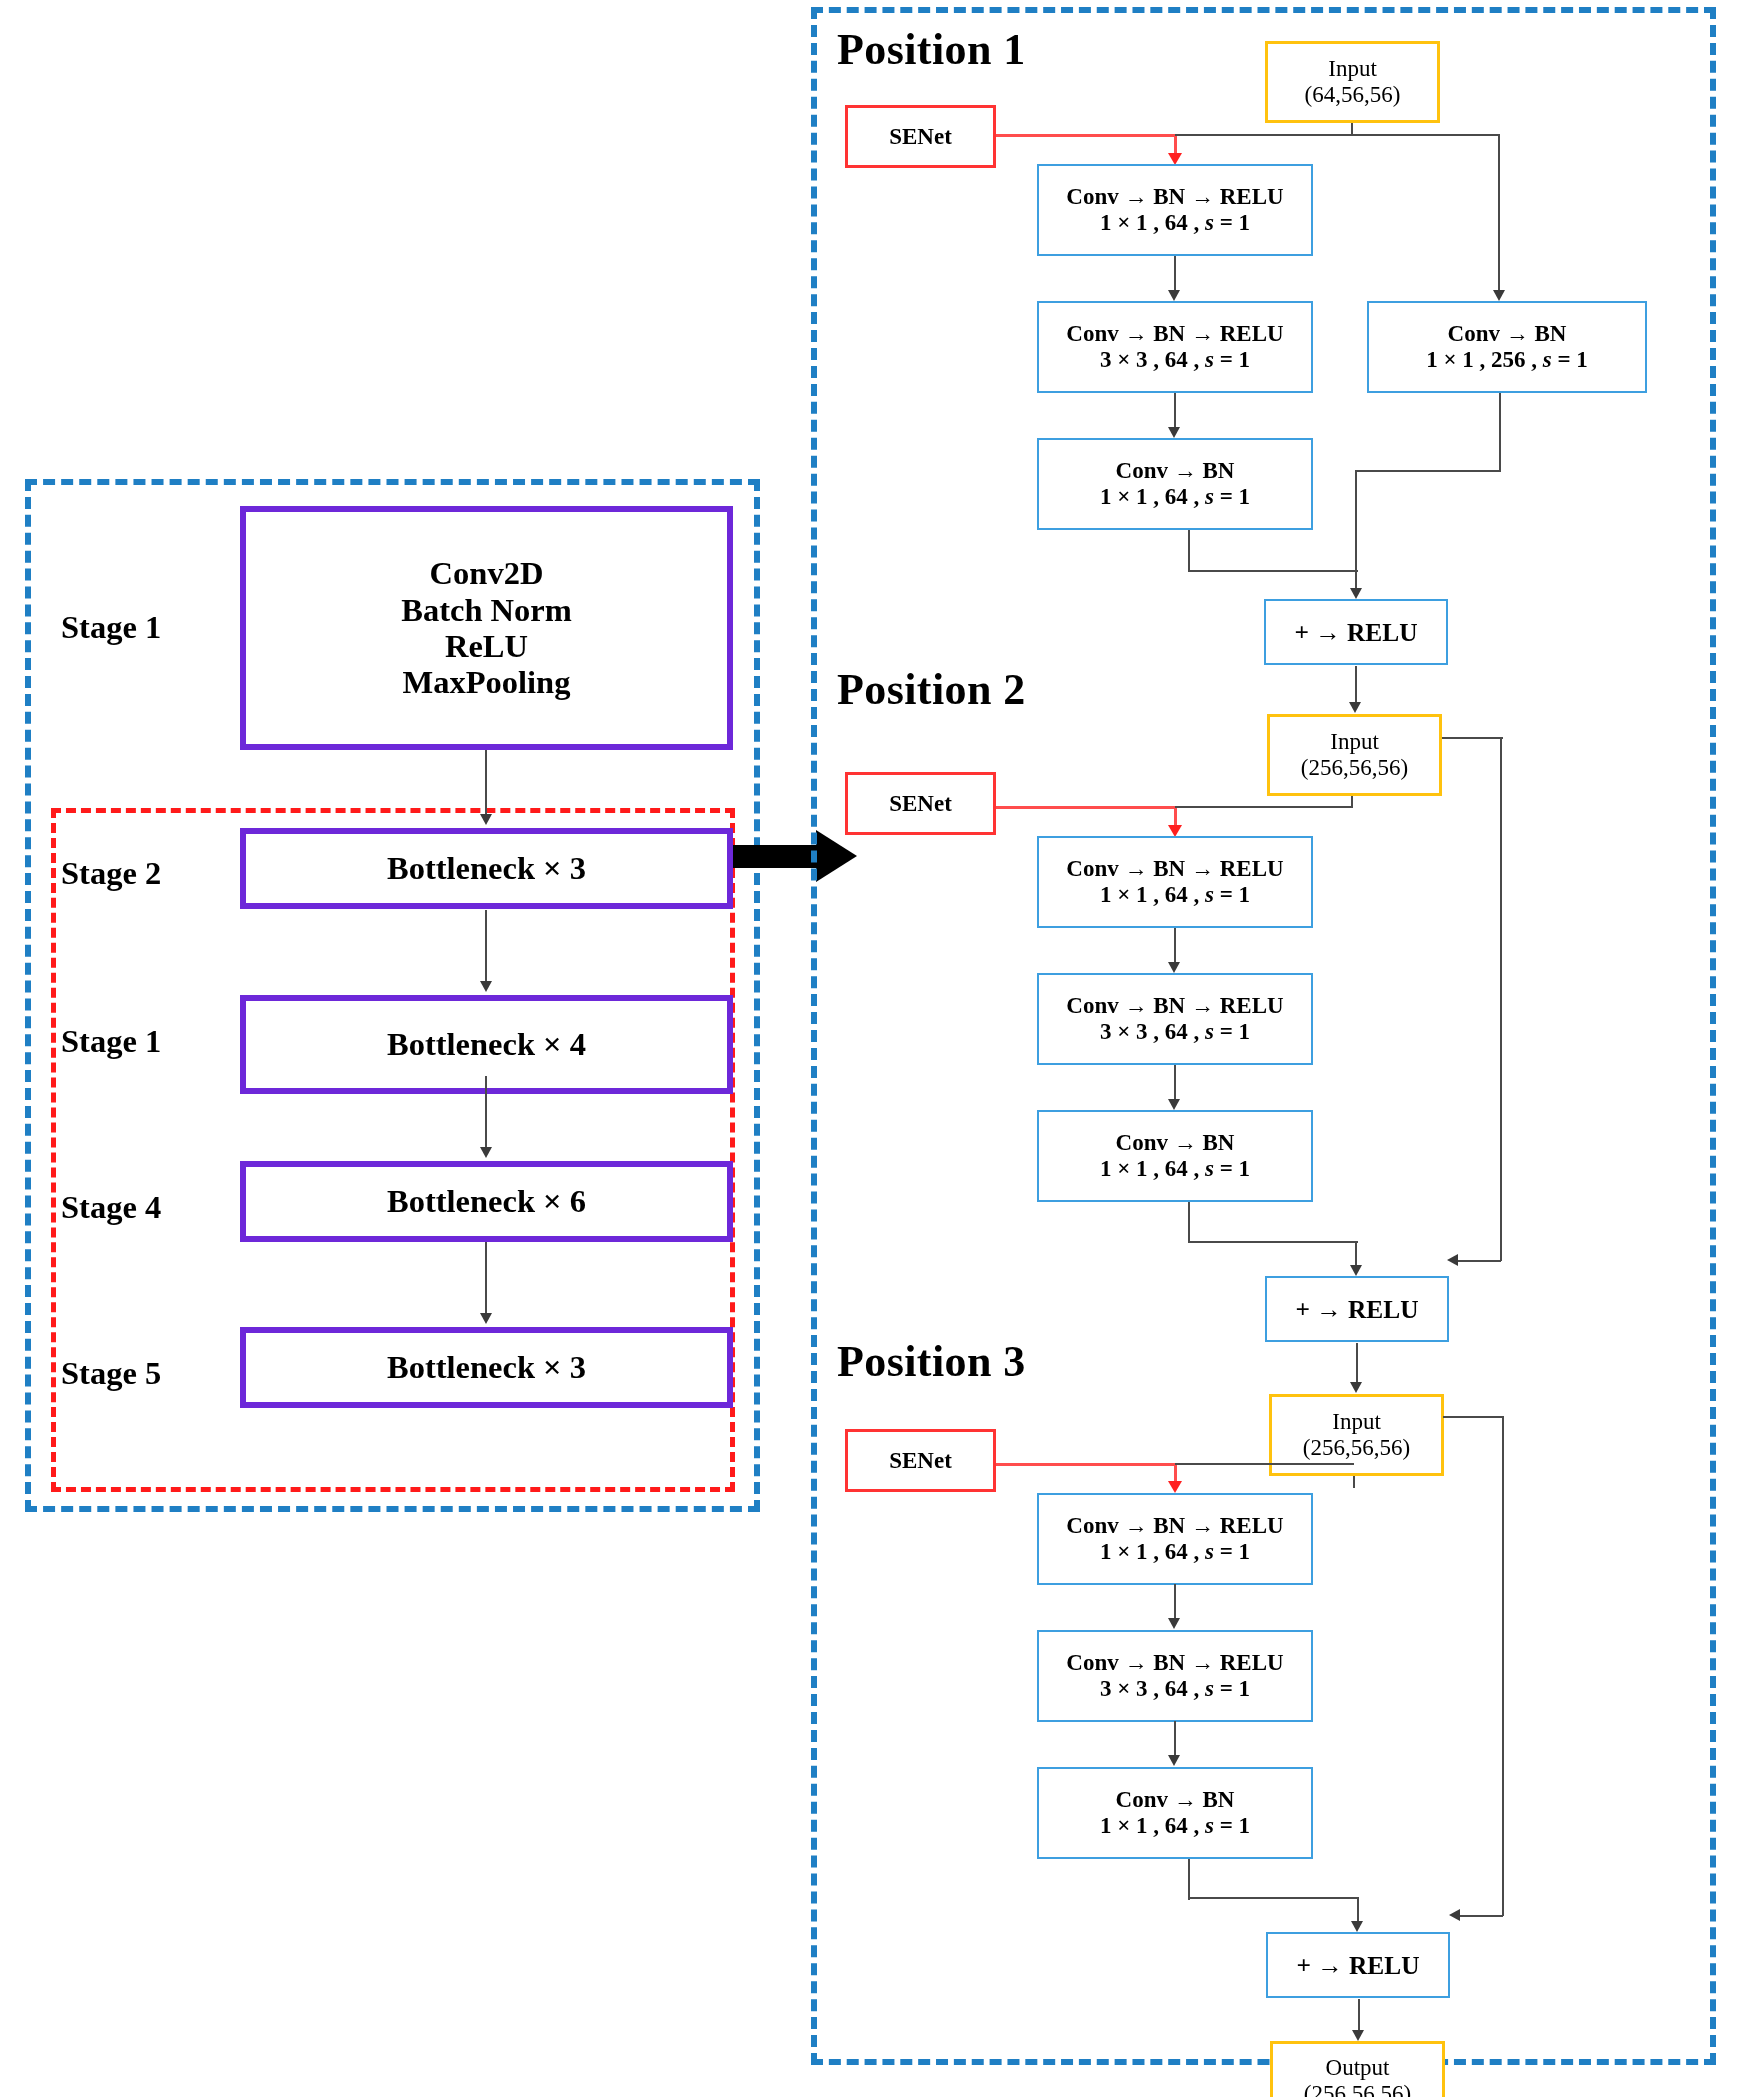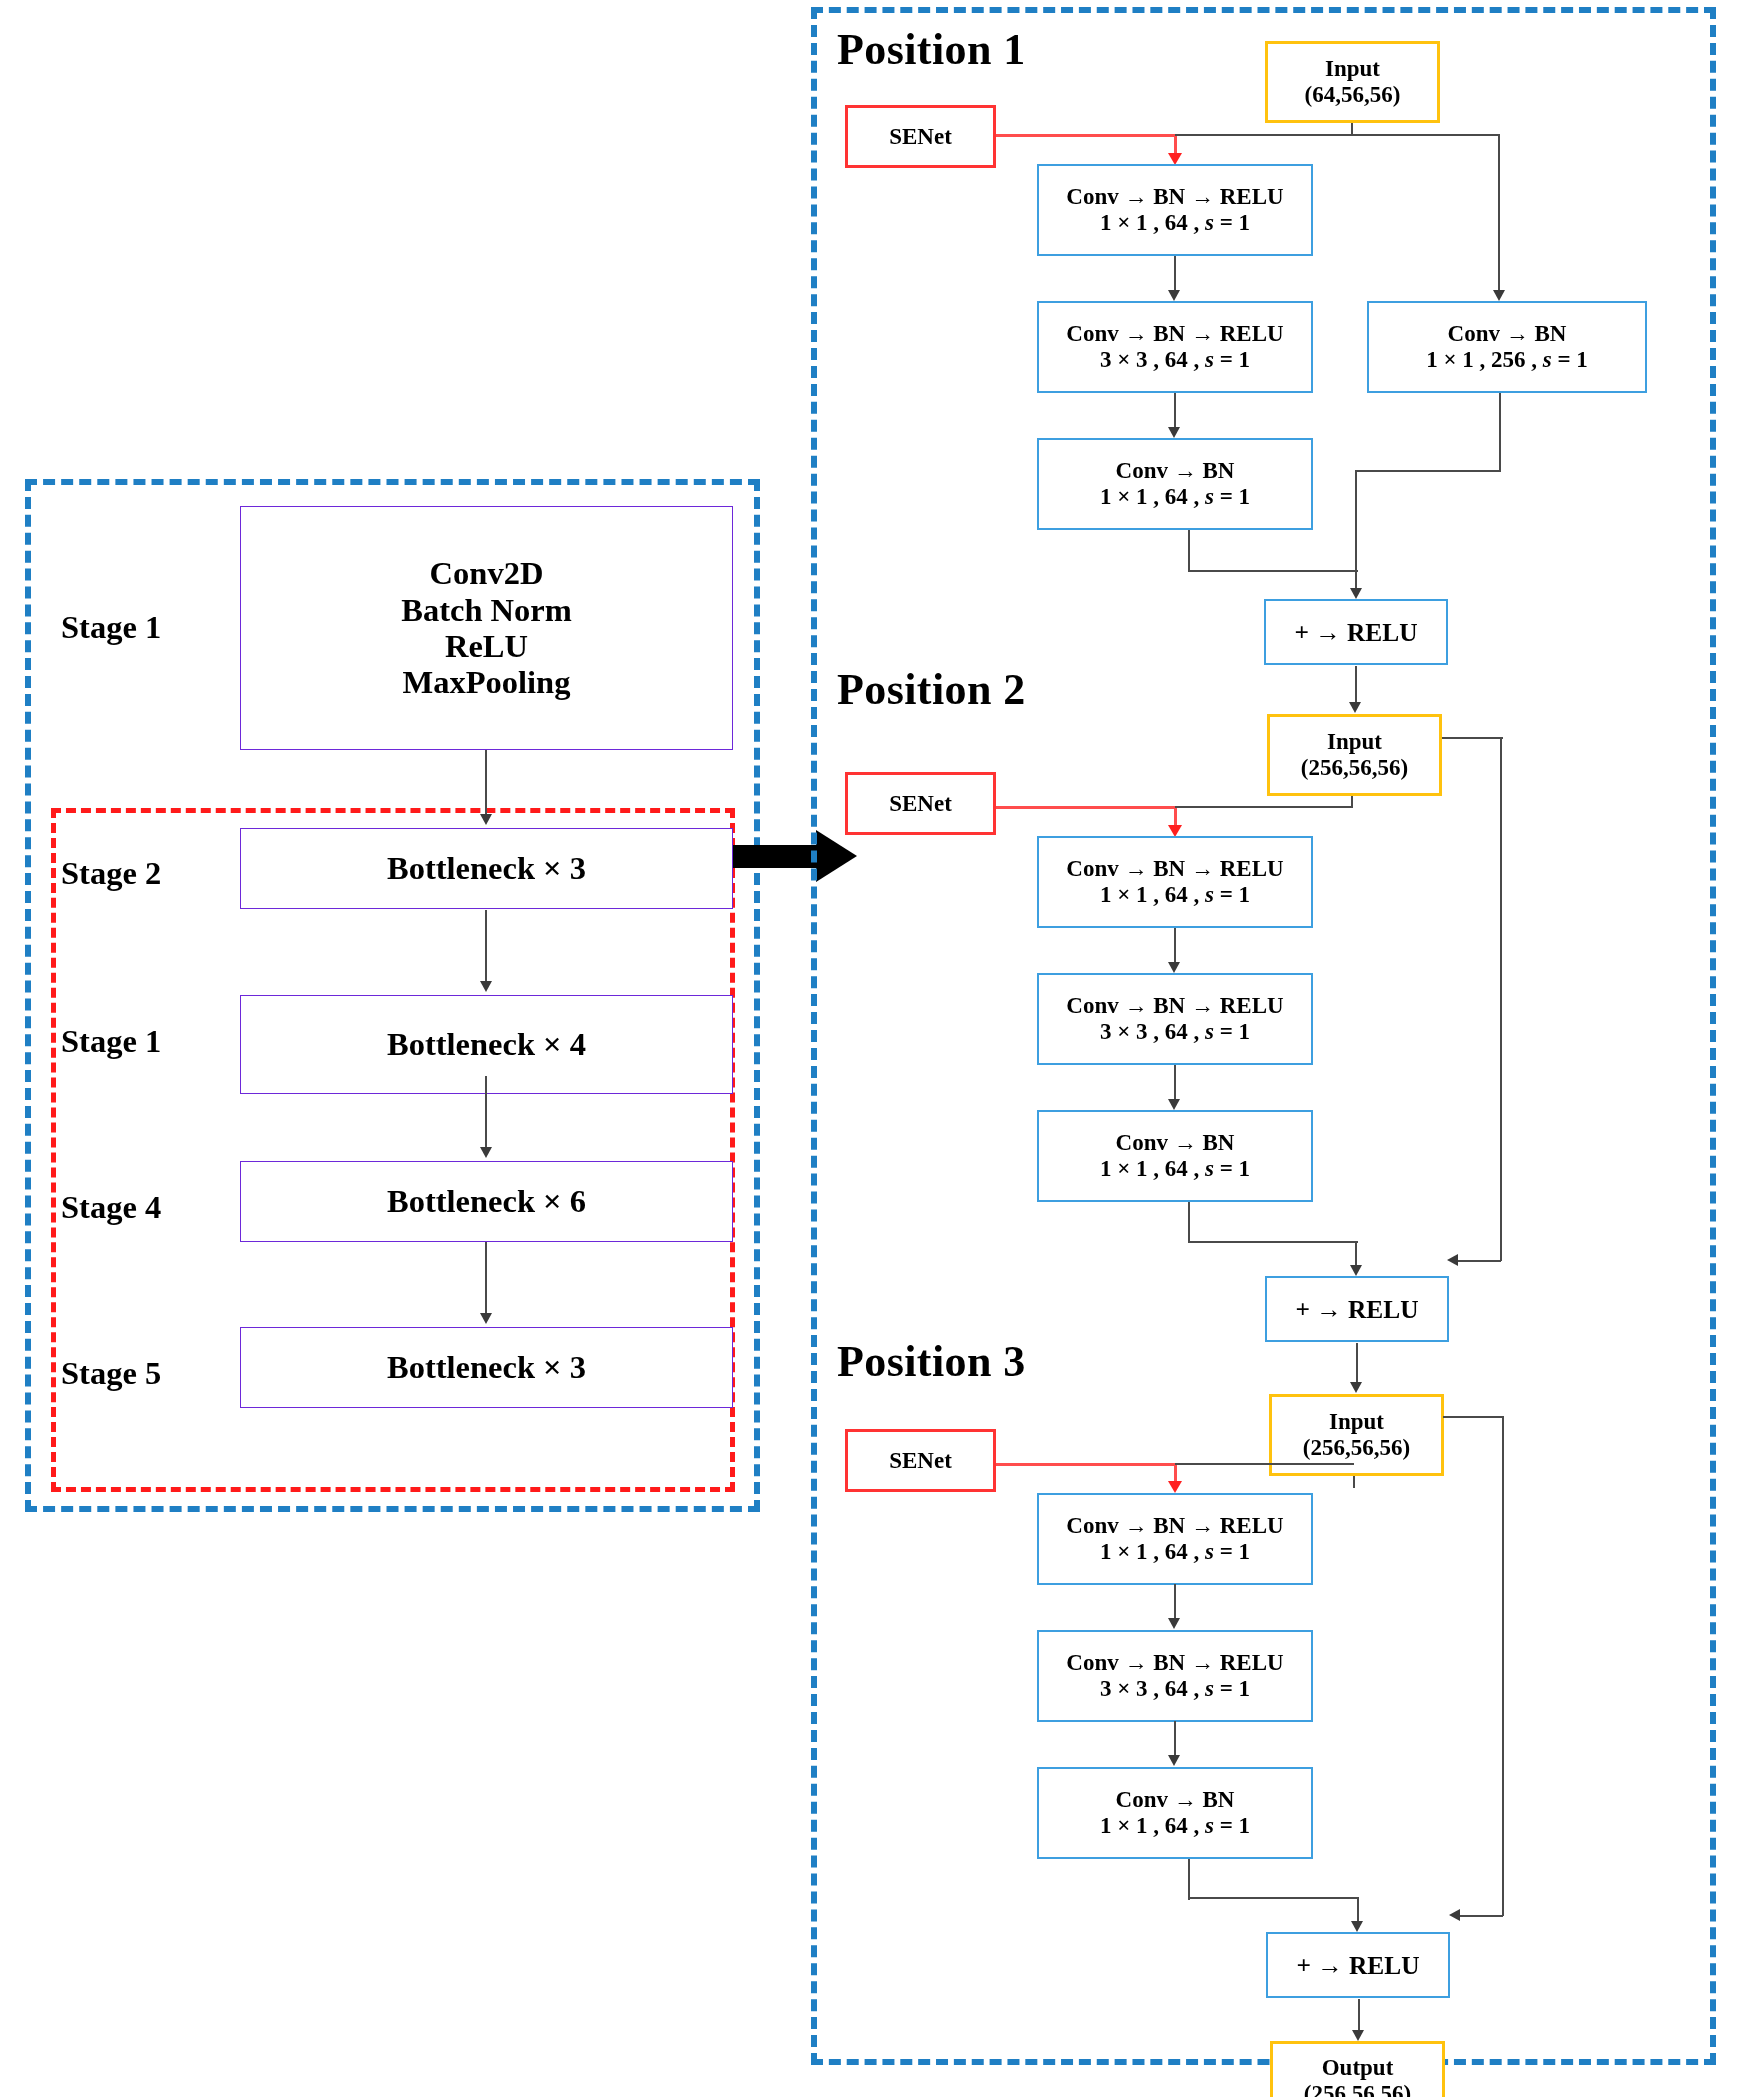--- a/index.html
+++ b/index.html
@@ -7,36 +7,36 @@
   #canvas{position:relative;width:1740px;height:2097px;background:#fff;overflow:hidden;}
 
   
   .dash-blue{position:absolute;border:6.4px dashed #1f7fc4;box-sizing:border-box;}
   .dash-red{position:absolute;border:5px dashed #ff1a1a;box-sizing:border-box;}
 
   
   .box{position:absolute;box-sizing:border-box;background:#fff;
        display:flex;flex-direction:column;align-items:center;justify-content:center;
        text-align:center;color:#000;}
-  .box-blue-thick{border:1px solid #6d28d9;}
+  .box-blue-thick{border:6px solid #6d28d9;}
   .box-blue-thin{border:2.8px solid #3d9fe0;}
   .box-yellow{border:3.5px solid #ffc20e;}
   .box-red{border:3.5px solid #ff3333;}
 
   .ln{display:block;line-height:1.12;white-space:nowrap;}
 
   
   .stage-label{position:absolute;font-weight:bold;font-size:32.5px;color:#000;white-space:nowrap;}
   .bigtxt{font-weight:bold;font-size:32.5px;}
   .bottleneck{font-weight:bold;font-size:32.5px;}
 
   
   .pos-title{position:absolute;font-weight:bold;font-size:44px;color:#000;white-space:nowrap;letter-spacing:0.4px;}
   .senet-txt{font-weight:bold;font-size:23px;}
-  .io-txt{font-weight:bold;font-size:23px;}
+  .io-txt{font-weight:normal;font-size:23px;}
   .op-l1{font-weight:bold;font-size:23px;}
   .op-l2{font-weight:bold;font-size:23px;}
   .op-l2 i{font-style:italic;}
   .relu-txt{font-weight:bold;font-size:25.4px;}
 
   
   .vline{position:absolute;background:#4a4a4a;width:2.1px;}
   .hline{position:absolute;background:#4a4a4a;height:2.1px;}
   .vline-red{position:absolute;background:#ff4d4d;width:2.8px;}
   .hline-red{position:absolute;background:#ff4d4d;height:2.8px;}

